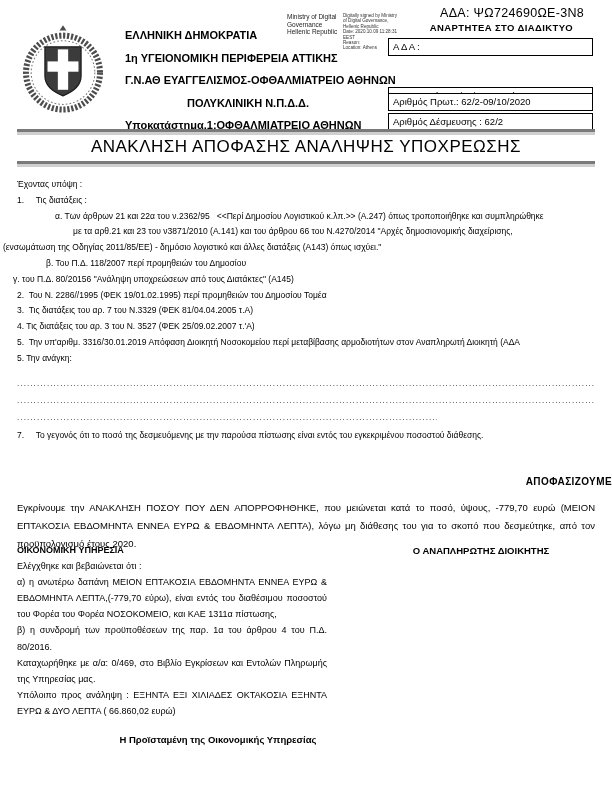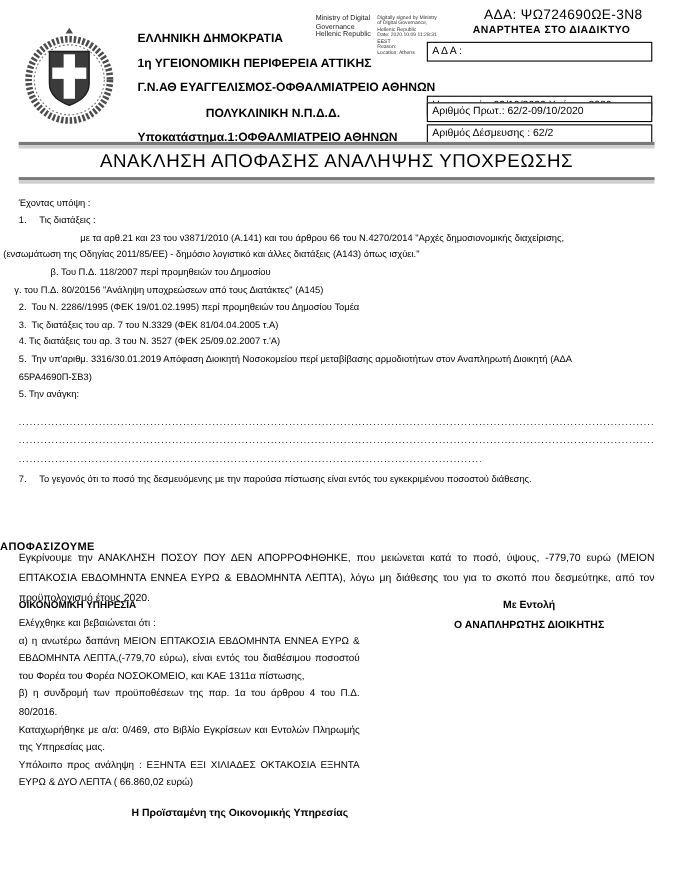--- a/index.html
+++ b/index.html
@@ -42,21 +42,21 @@
   .ind17{padding-left:17px;}
   .ind46{padding-left:46px;}
   .ind55{padding-left:55px;}
   .ind73{padding-left:73px;}
   .dots-block{margin-top:8px;}
   .dotline{height:17.2px;line-height:17.2px;overflow:hidden;white-space:nowrap;
     font-size:8px;letter-spacing:1.1px;padding-left:17px;}
   .dotline.short{width:420px;}
   .item7{margin-top:2px;}
   
-  .decision-heading{position:absolute;top:492px;left:0;width:612px;text-align:left;
+  .decision-heading{position:absolute;top:476px;left:0;width:612px;text-align:right;
     font-size:10px;font-weight:bold;letter-spacing:.4px;}
   .decision-body{position:absolute;top:499px;left:17px;width:578px;font-size:9.5px;
     line-height:17.8px;text-align:justify;}
   
   .fin-col{position:absolute;top:542px;left:17px;width:310px;font-size:9px;
     line-height:16.1px;}
   .fin-heading{font-weight:bold;}
   .fin-just{text-align:justify;}
   .approve-col{position:absolute;top:542px;left:372px;width:218px;text-align:center;
     font-size:9.5px;line-height:18px;}
@@ -113,29 +113,29 @@
   <div class="hbox b3">Αριθμός Πρωτ.: 62/2-09/10/2020</div>
   <div class="hbox b4">Αριθμός Δέσμευσης : 62/2</div>
 
   <div class="divider d1"></div>
   <div class="doc-title">ΑΝΑΚΛΗΣΗ ΑΠΟΦΑΣΗΣ ΑΝΑΛΗΨΗΣ ΥΠΟΧΡΕΩΣΗΣ</div>
   <div class="divider d2"></div>
 
   <div class="preamble">
     <div class="pline ind17">Έχοντας υπόψη :</div>
     <div class="pline ind17">1.     Τις διατάξεις :</div>
+    <div class="pline ind55">α. Των άρθρων 21 και 22α του ν.2362/95   &lt;&lt;Περί Δημοσίου Λογιστικού κ.λπ.&gt;&gt; (Α.247) όπως τροποποιήθηκε και συμπληρώθηκε</div>
     <div class="pline ind73">με τα αρθ.21 και 23 του ν3871/2010 (Α.141) και του άρθρου 66 του Ν.4270/2014 "Αρχές δημοσιονομικής διαχείρισης,</div>
     <div class="pline ind0">(ενσωμάτωση της Οδηγίας 2011/85/ΕΕ) - δημόσιο λογιστικό και άλλες διατάξεις (Α143) όπως ισχύει."</div>
     <div class="pline ind46">β. Του Π.Δ. 118/2007 περί προμηθειών του Δημοσίου</div>
     <div class="pline ind13">γ. του Π.Δ. 80/20156 "Ανάληψη υποχρεώσεων από τους Διατάκτες" (Α145)</div>
     <div class="pline ind17">2.  Του Ν. 2286//1995 (ΦΕΚ 19/01.02.1995) περί προμηθειών του Δημοσίου Τομέα</div>
     <div class="pline ind17">3.  Τις διατάξεις του αρ. 7 του Ν.3329 (ΦΕΚ 81/04.04.2005 τ.Α)</div>
     <div class="pline ind17">4. Τις διατάξεις του αρ. 3 του Ν. 3527 (ΦΕΚ 25/09.02.2007 τ.'Α)</div>
     <div class="pline ind17">5.  Την υπ'αριθμ. 3316/30.01.2019 Απόφαση Διοικητή Νοσοκομείου περί μεταβίβασης αρμοδιοτήτων στον Αναπληρωτή Διοικητή (ΑΔΑ</div>
-    <div class="pline ind17">65ΡΑ4690Π-ΣΒ3)</div>
     <div class="pline ind17">5. Την ανάγκη:</div>
     <div class="dots-block">
       <div class="dotline">................................................................................................................................................................................................................................................................................................................................................................................................................</div>
       <div class="dotline">................................................................................................................................................................................................................................................................................................................................................................................................................</div>
       <div class="dotline short">................................................................................................................................................................................................................................................................................................................................................................................................................</div>
     </div>
     <div class="pline ind17 item7">7.     Το γεγονός ότι το ποσό της δεσμευόμενης με την παρούσα πίστωσης είναι εντός του εγκεκριμένου ποσοστού διάθεσης.</div>
   </div>
 
   <div class="decision-heading">ΑΠΟΦΑΣΙΖΟΥΜΕ</div>
@@ -144,19 +144,18 @@
   <div class="fin-col">
     <div class="fin-heading">ΟΙΚΟΝΟΜΙΚΗ ΥΠΗΡΕΣΙΑ</div>
     <div>Ελέγχθηκε και βεβαιώνεται ότι :</div>
     <div class="fin-just">α) η ανωτέρω δαπάνη ΜΕΙΟΝ ΕΠΤΑΚΟΣΙΑ ΕΒΔΟΜΗΝΤΑ ΕΝΝΕΑ ΕΥΡΩ &amp; ΕΒΔΟΜΗΝΤΑ ΛΕΠΤΑ,(-779,70 εύρω), είναι εντός του διαθέσιμου ποσοστού του Φορέα  του Φορέα ΝΟΣΟΚΟΜΕΙΟ, και ΚΑΕ 1311α πίστωσης,</div>
     <div class="fin-just">β) η συνδρομή των προϋποθέσεων της παρ. 1α του άρθρου 4 του Π.Δ. 80/2016.</div>
     <div class="fin-just">Καταχωρήθηκε με α/α: 0/469, στο Βιβλίο Εγκρίσεων και Εντολών Πληρωμής της Υπηρεσίας μας.</div>
     <div class="fin-just">Υπόλοιπο προς ανάληψη : ΕΞΗΝΤΑ ΕΞΙ ΧΙΛΙΑΔΕΣ ΟΚΤΑΚΟΣΙΑ ΕΞΗΝΤΑ ΕΥΡΩ &amp; ΔΥΟ ΛΕΠΤΑ ( 66.860,02 ευρώ)</div>
   </div>
 
   <div class="approve-col">
-    <div class="bold">Με Εντολή</div>
     <div class="bold">Ο  ΑΝΑΠΛΗΡΩΤΗΣ ΔΙΟΙΚΗΤΗΣ</div>
   </div>
 
   <div class="fin-signature">Η Προϊσταμένη της Οικονομικής Υπηρεσίας</div>
 
 </div>
 
 </body></html>

